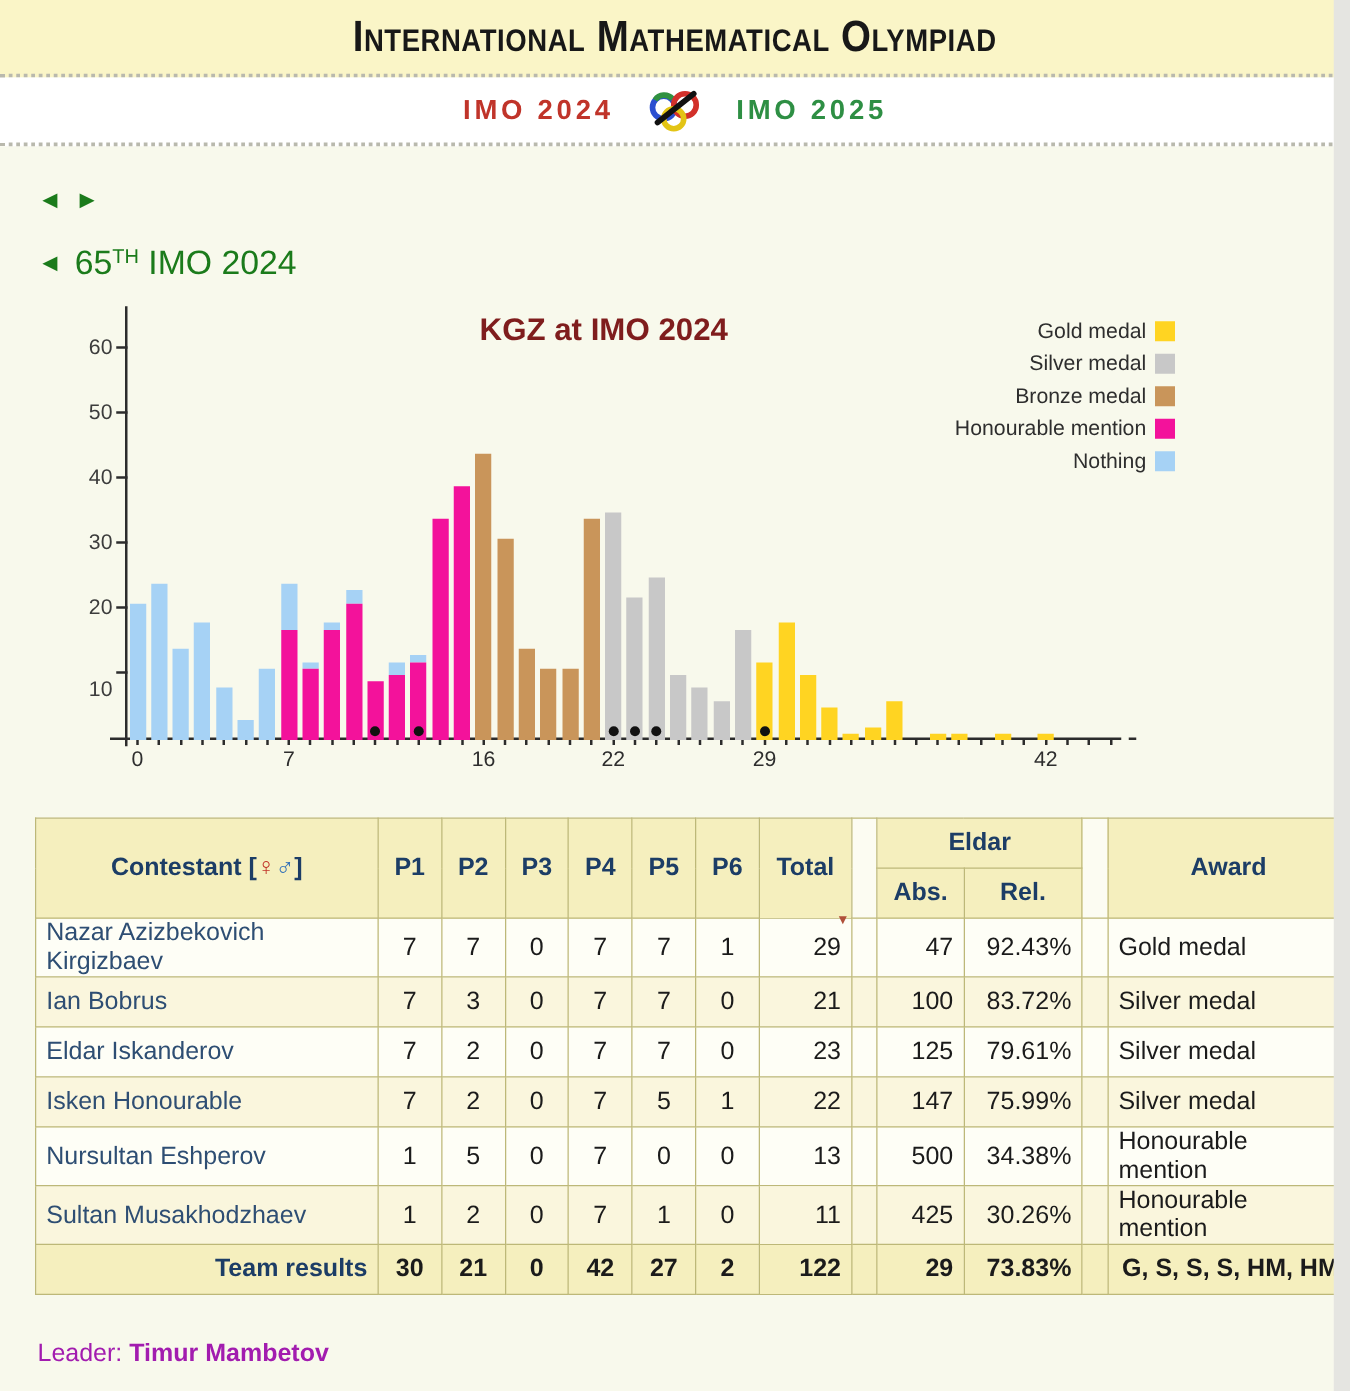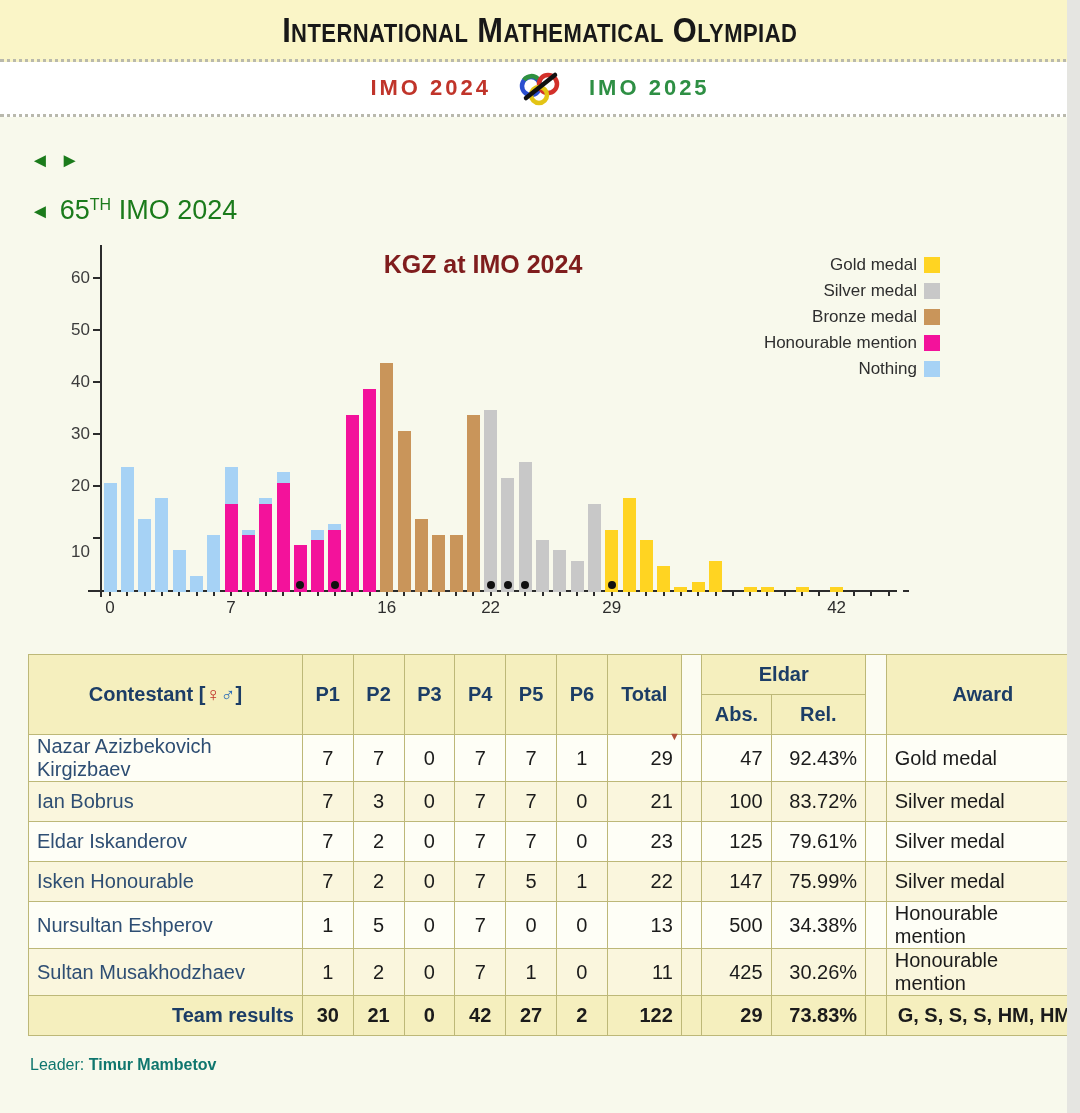--- a/index.html
+++ b/index.html
@@ -80,21 +80,21 @@
   tr.team-row td.num{text-align:center;}
   tr.team-row td.total,tr.team-row td.abs,tr.team-row td.rel{text-align:right;}
   tr.team-row td.award{text-align:right;margin-top:36px;}
   .sym-f{color:#c0342a;}
   .sym-m{color:#2b6cb8;}
   .sort-indicator{
     position:absolute;right:1px;bottom:-8px;font-size:11px;color:#b0503a;
     cursor:pointer;z-index:3;line-height:1;
   }
   
-  .footer{margin-top:14px;font-size:16px;color:#0f766e;line-height:30px;}
+  .footer{margin-top:32px;font-size:20px;color:#a21caf;line-height:30px;}
   .footer b{font-weight:bold;}
   
   .scrollbar-track{position:absolute;top:0;right:0;width:13px;height:1113px;background:#e5e5e1;}
 </style>
 </head>
 <body>
 
 <div class="band-title">
   <div class="main-title">International Mathematical Olympiad</div>
 </div>

